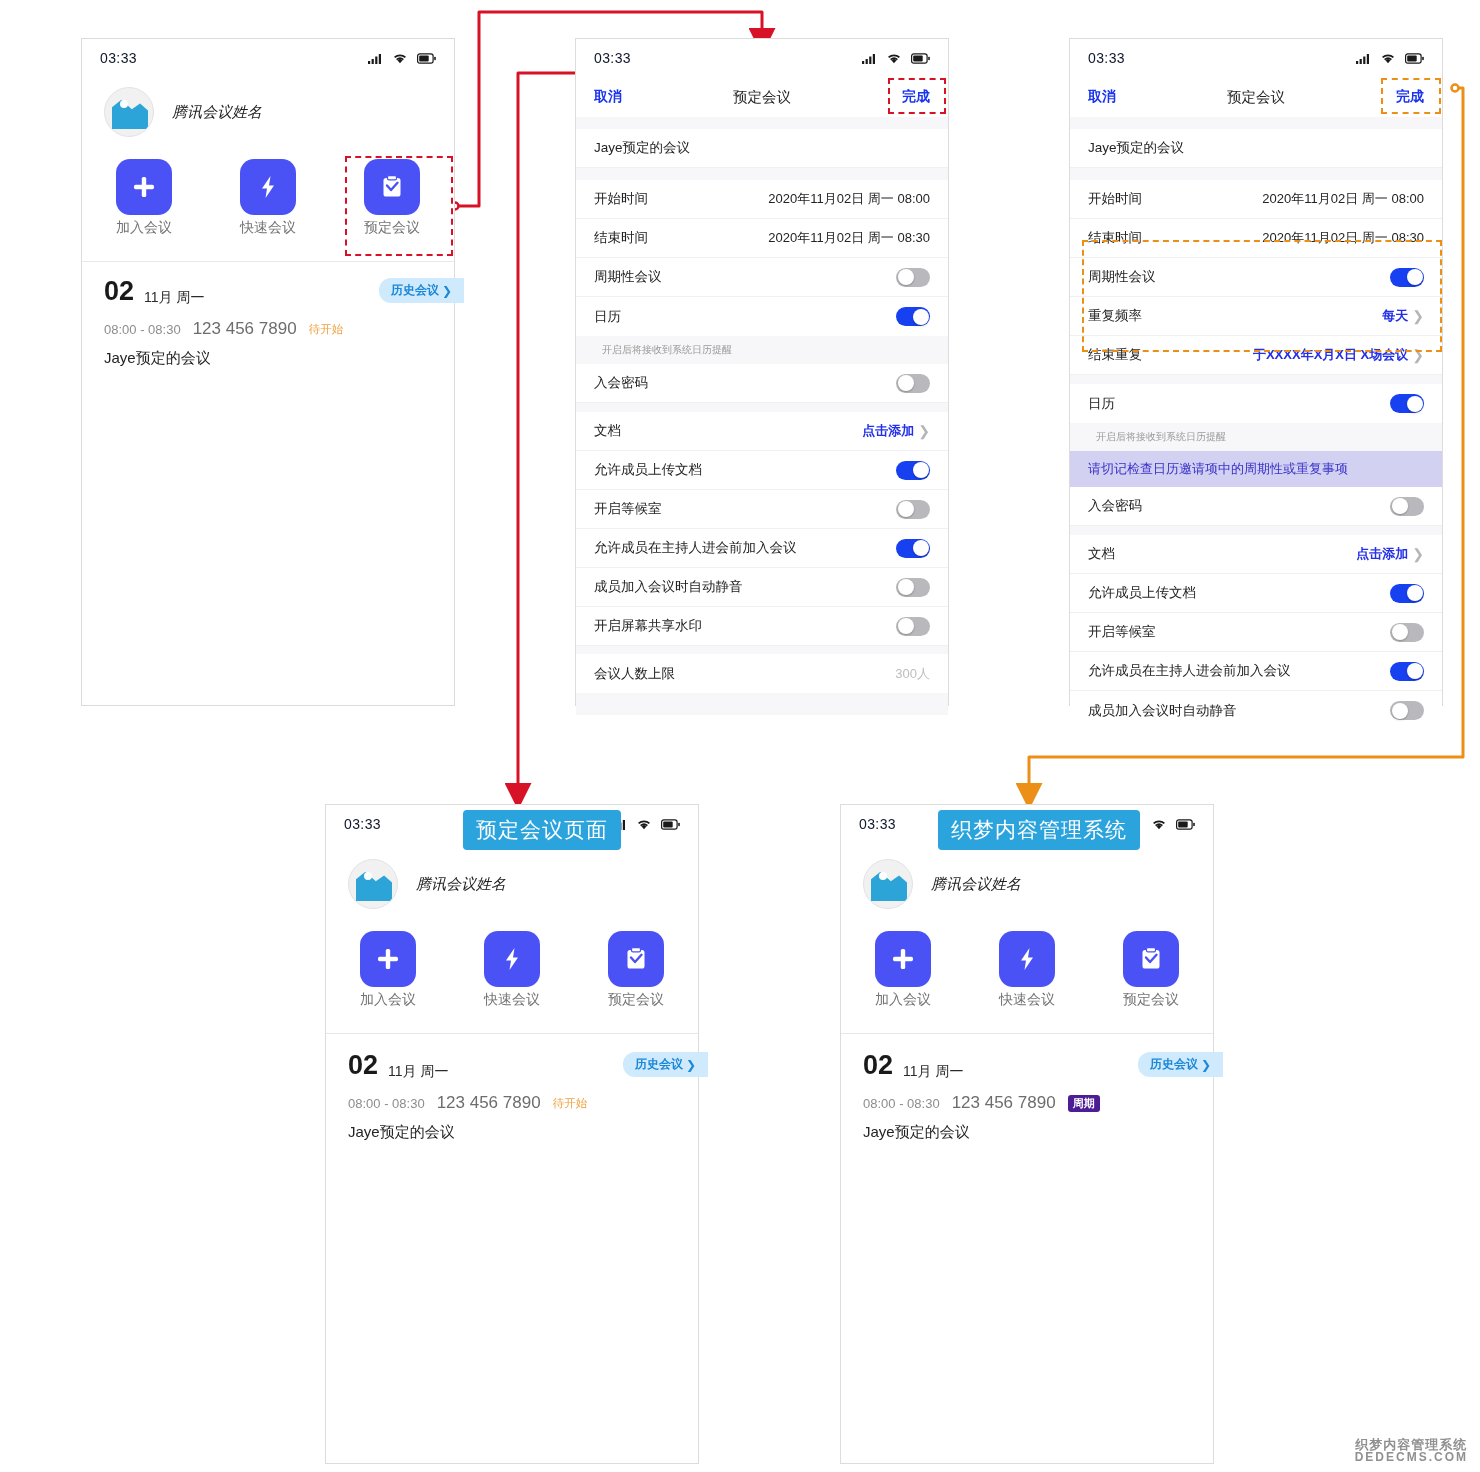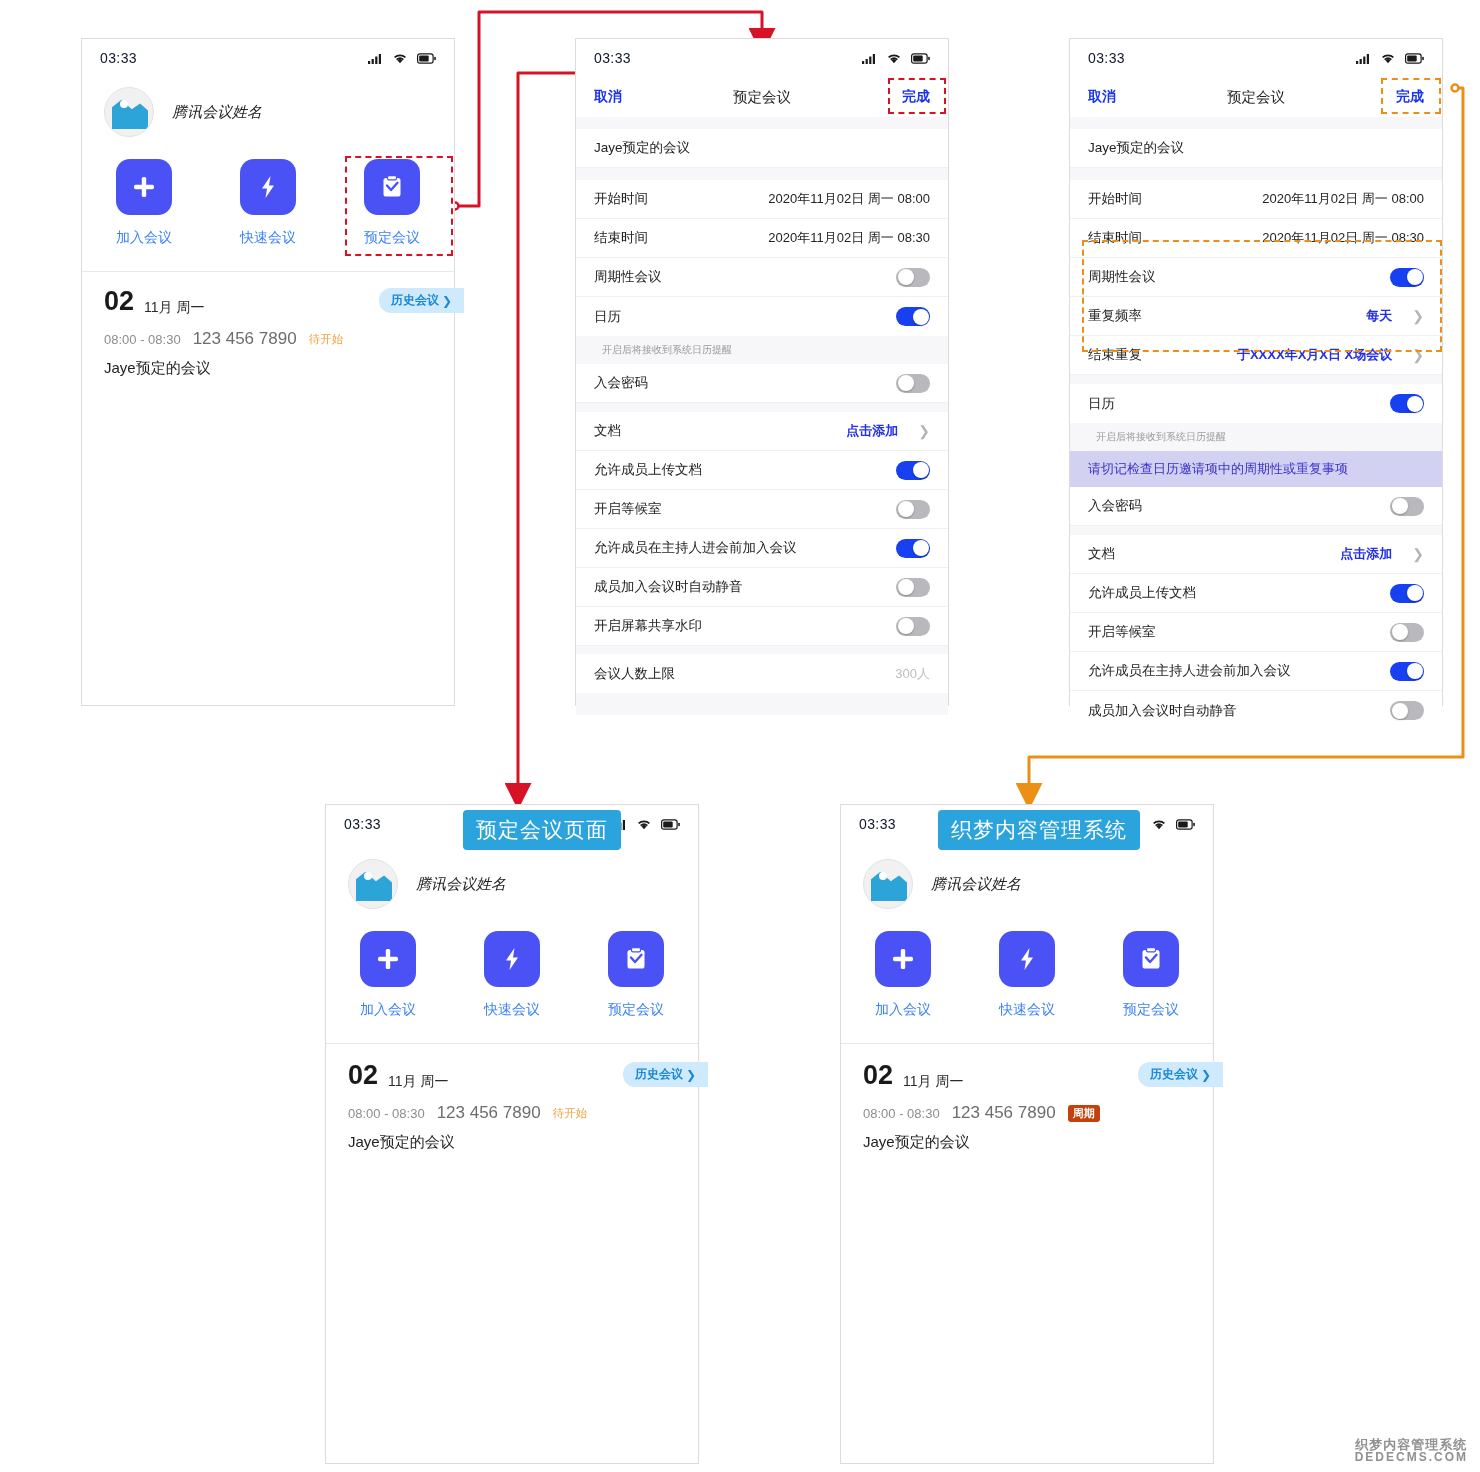--- a/index.html
+++ b/index.html
@@ -46,60 +46,60 @@
   }
   .avatar .dot { position: absolute; left: 15px; top: 12px; width: 8px; height: 8px; border-radius: 50%; background:#ffffff; }
   .profile-name { margin-left: 18px; font-size: 15px; color: #222; font-style: italic; }
 
   .actions { display: flex; padding: 16px 0 10px 0; }
   .action { flex: 1; display: flex; flex-direction: column; align-items: center; position: relative; }
   .action-tile {
     width: 56px; height: 56px; border-radius: 14px; background: #4b52f5;
     display: flex; align-items: center; justify-content: center;
   }
-  .action-label { margin-top: 14px; font-size: 14px; color: #3b82f6; }
+  .action-label { margin-top: 4px; font-size: 14px; color: #737373; }
 
   .divider { height: 1px; background: #e8e8e8; margin-top: 14px; }
 
   .daybar { display: flex; align-items: flex-end; padding: 16px 22px 0 22px; position: relative; }
   .day-num { font-size: 27px; font-weight: bold; color: #1a1a1a; line-height: 1; }
   .day-rest { margin-left: 10px; font-size: 14px; color: #2b2b2b; line-height: 1.15; }
   .history-pill {
     position: absolute; right: -10px; bottom: 2px;
     background: #cfeafc; color: #1b87d8;
     font-size: 12px; font-weight: bold;
     padding: 4px 12px 4px 12px; border-radius: 12px 0 0 12px;
     display: flex; align-items: center; gap: 3px;
   }
   .meet-meta { display: flex; align-items: center; gap: 12px; padding: 14px 22px 0 22px; }
   .meet-time { font-size: 13px; color: #8d8d8d; }
   .meet-id { font-size: 17px; color: #6d6d6d; }
   .badge-pending { font-size: 11.5px; color: #f0a03c; }
-  .badge-cycle { font-size: 11px; color: #ffffff; background:#c2410c; border-radius:3px; padding: 1px 5px; font-weight:bold; }
+  .badge-cycle { font-size: 11px; color: #ffffff; background:#4c1d95; border-radius:3px; padding: 1px 5px; font-weight:bold; }
   .meet-title { padding: 10px 22px 0 22px; font-size: 15px; color: #232323; }
 
   
   .navbar {
     height: 40px; display: flex; align-items: center;
     padding: 0 18px; background: #ffffff; position: relative;
   }
   .nav-cancel { font-size: 14px; color: #1a35f0; font-weight: bold; }
   .nav-title { position: absolute; left: 0; right: 0; text-align: center; font-size: 14.5px; color: #242424; }
   .nav-done { margin-left: auto; font-size: 14px; color: #1a35f0; font-weight: bold; position: relative; z-index: 2; }
 
   .gap { height: 12px; background: #f7f7f9; }
   .row {
     height: 39px; display: flex; align-items: center;
     padding: 0 18px; background: #ffffff;
     border-bottom: 1px solid #f0f0f0;
     font-size: 13.5px; color: #232323;
   }
   .row.noborder { border-bottom: none; }
   .row .val { margin-left: auto; font-size: 13px; color: #232323; display: flex; align-items: center; gap: 14px; }
-  .row .val.link { color: #2430e8; font-weight: bold; gap: 20px; }
+  .row .val.link { color: #2430e8; font-weight: bold; gap: 4px; }
   .row .val.muted { color: #bdbdbd; }
   .chev { color: #b5b5b5; font-size: 14px; font-weight: normal; }
   .hint {
     background: #f7f7f9; font-size: 10px; color: #9a9a9a;
     padding: 7px 18px 7px 26px;
   }
   .notice {
     background: #d3d1f2; color: #3a33c9; font-size: 13px;
     padding: 9px 18px; font-weight: 500;
   }

